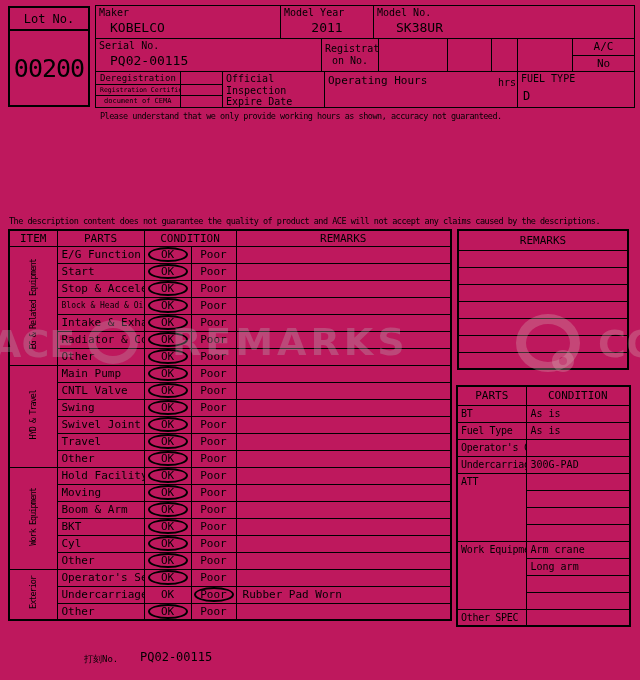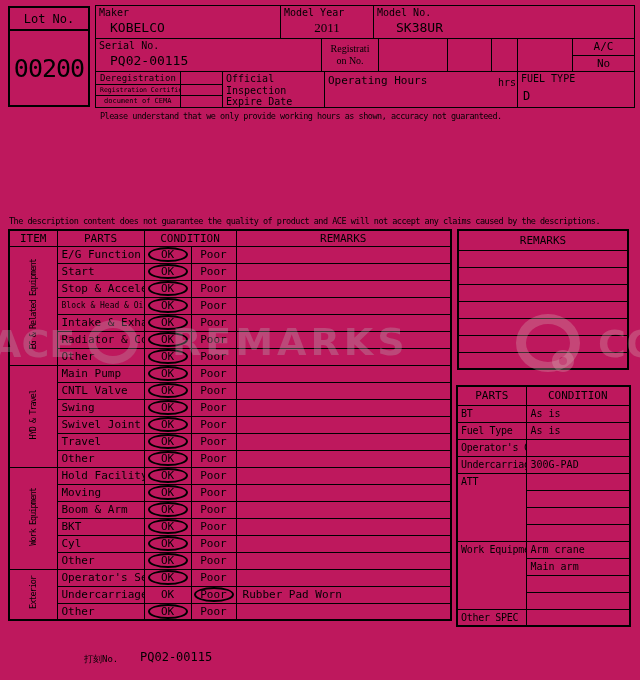--- a/index.html
+++ b/index.html
@@ -14,21 +14,21 @@
   .main-form { position:absolute; left:95px; top:5px; width:540px; height:103px; border:1px solid #000; }
   .frow { display:flex; width:100%; }
   .r1 { height:33px; border-bottom:1px solid #000; }
   .r2 { height:33px; border-bottom:1px solid #000; }
   .r3 { height:35px; }
   .fcell { border-right:1px solid #000; position:relative; overflow:hidden; }
   .fcell.last { border-right:none; }
   .flabel { font-size:10px; padding:1px 3px; line-height:1.15; white-space:pre-line; }
   .fval { font-size:13px; }
   .ind { margin-left:14px; }
-  .ctr { text-align:center;font-family:Liberation Serif, serif; }
+  .ctr { text-align:center; }
 
   .ac-box { display:flex; flex-direction:column; }
   .ac-top { flex:1; border-bottom:1px solid #000; text-align:center; font-size:11px; padding-top:1px; }
   .ac-bot { flex:1; text-align:center; font-size:11px; padding-top:1px; }
 
   .mini-row { display:flex; height:11.6px; }
   .mini-row + .mini-row { border-top:1px solid #000; }
   .mini-label { width:85px; border-right:1px solid #000; padding-left:4px; overflow:hidden; white-space:nowrap; display:flex; align-items:center; }
   .mini-box { flex:1; }
   .mini-row:nth-child(1) .mini-label { font-size:9px; }
@@ -399,21 +399,21 @@
           <td class="scond"></td>
         </tr>
         <tr>
           <td class="scond"></td>
         </tr>
         <tr>
           <td class="spart" rowspan="4">Work Equipment</td>
           <td class="scond">Arm crane</td>
         </tr>
         <tr>
-          <td class="scond">Main arm</td>
+          <td class="scond">Long arm</td>
         </tr>
         <tr>
           <td class="scond"></td>
         </tr>
         <tr>
           <td class="scond"></td>
         </tr>
         <tr>
           <td class="spart">Other SPEC</td>
           <td class="scond"></td>

